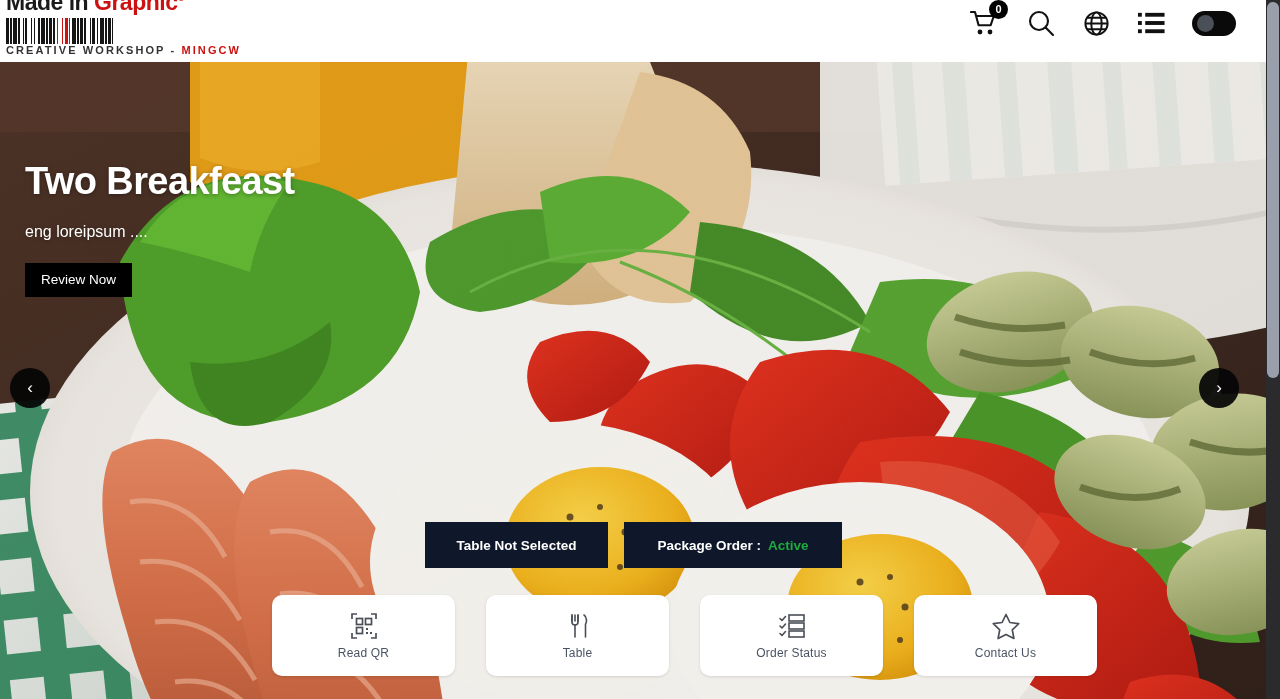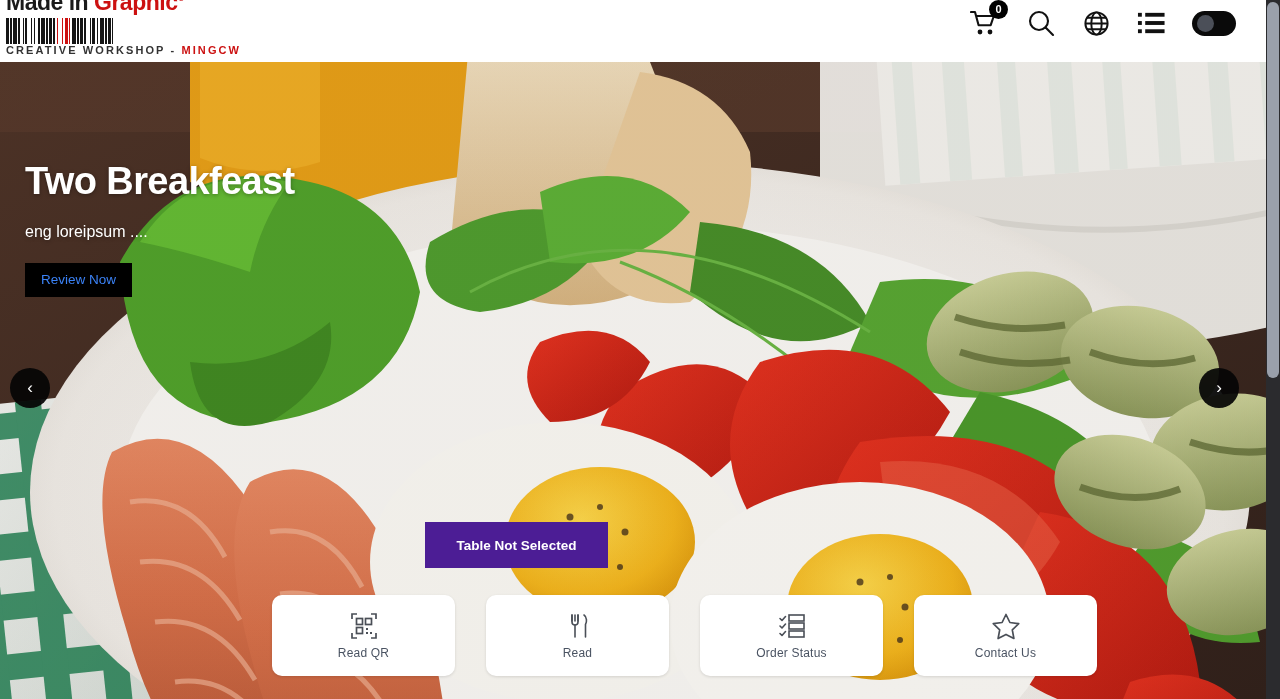--- a/index.html
+++ b/index.html
@@ -126,21 +126,21 @@
   }
   .hero-sub {
     font-size: 16px;
     margin-top: 21px;
     text-shadow: 0 1px 4px rgba(0,0,0,.35);
   }
   .hero-btn {
     display: inline-block;
     margin-top: 22px;
     background: #000;
-    color: #3b82f6;
+    color: #ffffff;
     font-size: 13.5px;
     padding: 9px 16px 10px 16px;
     border: none;
     cursor: pointer;
     font-family: inherit;
   }
 
   .nav-arrow {
     position: absolute;
     top: 306px;
@@ -159,21 +159,21 @@
 
   
   .status-row {
     position: absolute;
     left: 425px; top: 460px;
     display: flex;
     gap: 16px;
     z-index: 15;
   }
   .status-box {
-    background: #4c1d95;
+    background: #0f172a;
     color: #fff;
     height: 46px;
     display: flex; align-items: center; justify-content: center;
     font-size: 13.5px;
     font-weight: bold;
     padding: 0 18px;
     white-space: nowrap;
   }
   .status-box.a { width: 183px; }
   .status-box.b { width: 218px; }
@@ -514,20 +514,24 @@
       <div class="hero-title">Two Breakfeast</div>
       <div class="hero-sub">eng loreipsum ....</div>
       <button class="hero-btn">Review Now</button>
     </div>
 
     <div class="nav-arrow nav-prev">‹</div>
     <div class="nav-arrow nav-next">›</div>
 
     <div class="status-row">
       <div class="status-box a">Table Not Selected</div>
+      <div class="status-box b">
+        <span>Package Order :</span>
+        <span class="status-active">Active</span>
+      </div>
     </div>
 
     <div class="cards">
 
       <div class="card">
         <span class="card-icon">
           <svg width="28" height="28" viewBox="0 0 28 28" fill="none" stroke="#4a4f57" stroke-width="1.7">
             <path d="M2 7V2h5M21 2h5v5M26 21v5h-5M7 26H2v-5"></path>
             <rect x="6.5" y="6.5" width="6" height="6"></rect>
             <rect x="15.5" y="6.5" width="6" height="6"></rect>
@@ -542,21 +546,21 @@
 
       <div class="card">
         <span class="card-icon">
           <svg width="28" height="28" viewBox="0 0 28 28" fill="none" stroke="#4a4f57" stroke-width="1.6" stroke-linecap="round">
             <path d="M8 3v7a3 3 0 0 0 3 3 3 3 0 0 0 3-3V3"></path>
             <path d="M11 13v12"></path>
             <path d="M8 3v6M14 3v6M11 3v6"></path>
             <path d="M20 3c3 2 3 7 1.5 9.5V25"></path>
           </svg>
         </span>
-        <span class="card-label">Read</span>
+        <span class="card-label">Table</span>
       </div>
 
       <div class="card">
         <span class="card-icon">
           <svg width="28" height="28" viewBox="0 0 28 28" fill="none" stroke="#4a4f57" stroke-width="1.6">
             <path d="M2 6.5l2 2 3.5-4" stroke-linecap="round" stroke-linejoin="round"></path>
             <path d="M2 14l2 2 3.5-4" stroke-linecap="round" stroke-linejoin="round"></path>
             <path d="M2 21.5l2 2 3.5-4" stroke-linecap="round" stroke-linejoin="round"></path>
             <rect x="11" y="3" width="15" height="6"></rect>
             <rect x="11" y="11" width="15" height="6"></rect>

